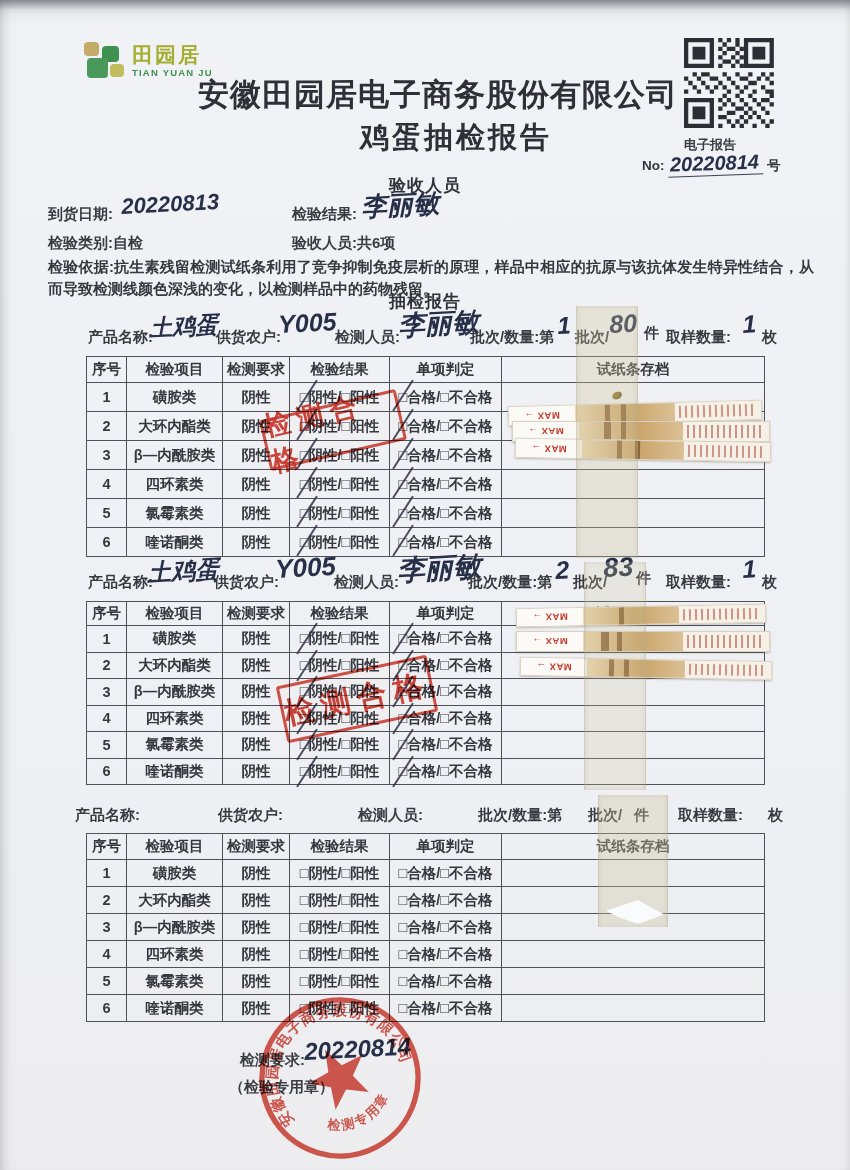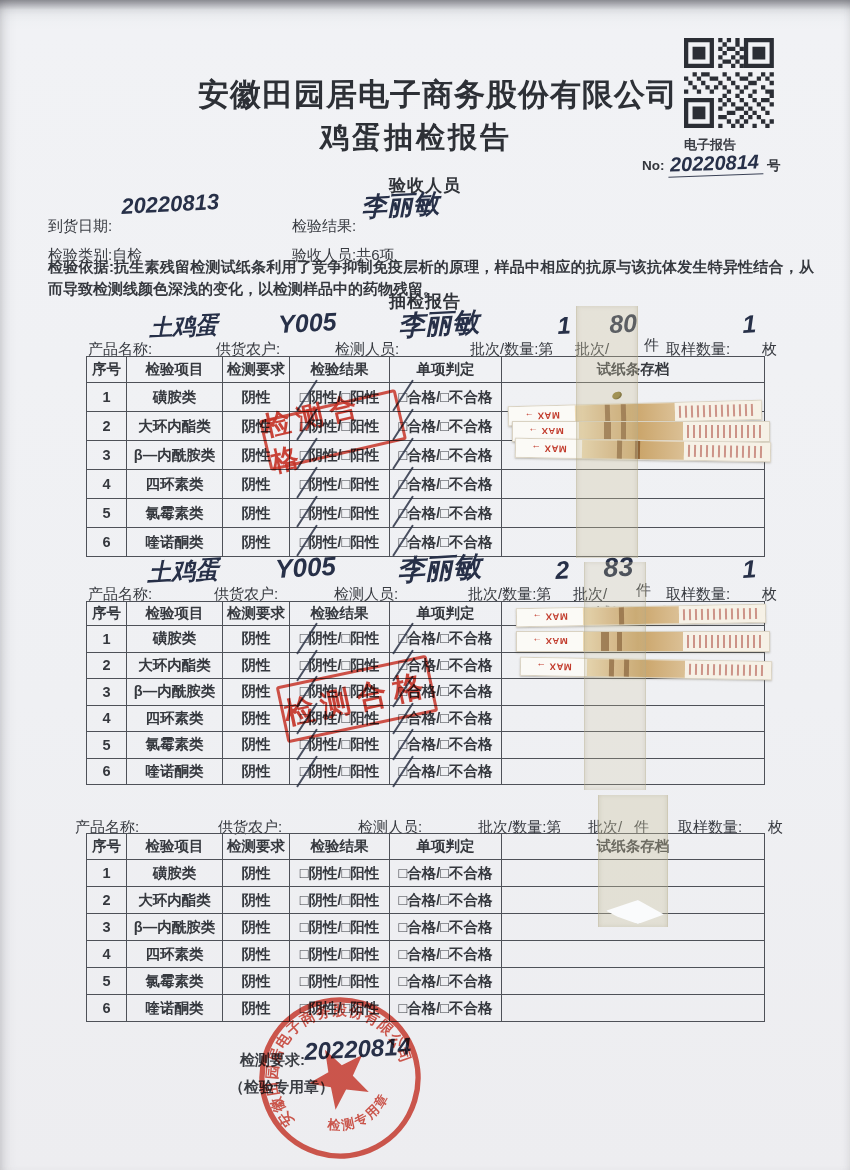--- a/index.html
+++ b/index.html
@@ -2,21 +2,21 @@
 <html><head>
 <meta charset="utf-8">
 <style>
   html,body{margin:0;padding:0;}
   body{background:#d8d9dd;font-family:"Liberation Sans","DejaVu Sans",sans-serif;}
   #page{position:relative;width:850px;height:1170px;margin:0 auto;overflow:hidden;
     background:linear-gradient(180deg,#b6b7bb 0,#eceef1 10px,#f1f2f5 30px,#eff0f3 60%,#ededf0 100%);
     box-shadow:inset 0 14px 16px -12px rgba(70,70,80,.6), inset 12px 0 16px -14px rgba(90,90,100,.45), inset -6px 0 12px -10px rgba(120,120,130,.35);
     color:#34373d;}
   .abs{position:absolute;}
-  .lbl{font-weight:400;font-size:15px;color:#383b41;white-space:nowrap;margin-top:12px;}
+  .lbl{font-weight:700;font-size:15px;color:#383b41;white-space:nowrap;}
   .hw{font-style:italic;font-weight:600;color:#273048;white-space:nowrap;transform:rotate(-3deg);transform-origin:left bottom;}
   .center{left:0;width:100%;text-align:center;}
   
   .logo-sq{position:absolute;border-radius:4px;}
   .logo-cn{font-size:21px;font-weight:800;color:#a3ae2e;letter-spacing:2px;line-height:1;}
   .logo-en{font-size:9.5px;font-weight:800;color:#3f9150;letter-spacing:1.2px;line-height:1;margin-top:3px;}
   .company{font-size:31px;font-weight:800;color:#2d3036;letter-spacing:1px;white-space:nowrap;}
   .rpt-title{font-size:29px;font-weight:800;color:#2d3036;letter-spacing:3px;}
   .sec-title{font-size:17px;font-weight:800;color:#303339;letter-spacing:1px;}
   .qr-caption{font-size:13px;font-weight:600;color:#3a3d44;text-align:left;width:92px;}
@@ -51,23 +51,35 @@
   .speck{position:absolute;width:10px;height:7px;border-radius:50%;background:#8d7b31;transform:rotate(-25deg);box-shadow:inset -1px -1px 1px rgba(60,50,10,.6);}
   
   #seal{mix-blend-mode:multiply;opacity:.9;transform:rotate(-28deg);}
   .foot-lbl{font-weight:700;font-size:15px;color:#3a3d43;}
 </style>
 </head>
 <body>
 
 <div id="page">
 
+  <div class="abs" style="left:84px;top:40px;width:180px;height:52px;">
+    <div style="position:relative;width:42px;height:44px;">
+      <div class="logo-sq" style="left:0;top:2px;width:15px;height:14px;background:#c3ac67;"></div>
+      <div class="logo-sq" style="left:18px;top:6px;width:17px;height:16px;background:#3f9150;"></div>
+      <div class="logo-sq" style="left:3px;top:18px;width:21px;height:20px;background:#49995b;"></div>
+      <div class="logo-sq" style="left:26px;top:24px;width:14px;height:13px;background:#c2bd5c;"></div>
+    </div>
+    <div style="position:absolute;left:48px;top:4px;">
+      <div class="logo-cn">田园居</div>
+      <div class="logo-en">TIAN YUAN JU</div>
+    </div>
+  </div>
 
   <div class="abs company" style="left:438px;top:74px;transform:translateX(-50%);">安徽田园居电子商务股份有限公司</div>
-  <div class="abs rpt-title" style="left:416px;top:118px;transform:translateX(-50%);">鸡蛋抽检报告</div>
+  <div class="abs rpt-title" style="left:456px;top:118px;transform:translateX(-50%);">鸡蛋抽检报告</div>
 
   <div class="abs" style="left:684px;top:38px;">
     <svg width="92" height="90" viewBox="0 0 21.5 21">
       <g fill="#2b2e35">
         <path fill-rule="evenodd" d="M0 0h7v7H0zM1 1h5v5H1zM2 2h3v3H2z"></path>
         <path fill-rule="evenodd" d="M14 0h7v7h-7zM15 1h5v5h-5zM16 2h3v3h-3z"></path>
         <path fill-rule="evenodd" d="M0 14h7v7H0zM1 15h5v5H1zM2 16h3v3H2z"></path>
         <path d="M8 0h1v1H8zM10 0h1v1h-1zM12 0h1v1h-1zM9 1h1v1H9zM12 1h1v1h-1zM8 2h1v1H8zM10 2h1v1h-1zM11 2h1v1h-1zM13 2h1v1h-1zM9 3h1v1H9zM12 3h1v1h-1zM8 4h1v1H8zM11 4h1v1h-1zM13 4h1v1h-1zM9 5h1v1H9zM10 5h1v1h-1zM12 5h1v1h-1zM8 6h1v1H8zM11 6h1v1h-1zM13 6h1v1h-1zM2 8h1v1H2zM4 8h1v1H4zM5 8h1v1H5zM9 8h1v1H9zM12 8h1v1h-1zM15 8h1v1h-1zM18 8h1v1h-1zM20 8h1v1h-1zM0 9h1v1H0zM3 9h1v1H3zM6 9h1v1H6zM7 9h1v1H7zM10 9h1v1h-1zM13 9h1v1h-1zM14 9h1v1h-1zM17 9h1v1h-1zM19 9h1v1h-1zM1 10h1v1H1zM4 10h1v1H4zM8 10h1v1H8zM11 10h1v1h-1zM15 10h1v1h-1zM16 10h1v1h-1zM20 10h1v1h-1zM2 11h1v1H2zM5 11h1v1H5zM7 11h1v1H7zM9 11h1v1H9zM12 11h1v1h-1zM14 11h1v1h-1zM18 11h1v1h-1zM0 12h1v1H0zM3 12h1v1H3zM6 12h1v1H6zM10 12h1v1h-1zM13 12h1v1h-1zM16 12h1v1h-1zM19 12h1v1h-1zM20 12h1v1h-1zM9 13h1v1H9zM12 13h1v1h-1zM15 13h1v1h-1zM20 13h1v1h-1zM8 14h1v1H8zM10 14h1v1h-1zM13 14h1v1h-1zM16 14h1v1h-1zM18 14h1v1h-1zM19 14h1v1h-1zM9 15h1v1H9zM11 15h1v1h-1zM14 15h1v1h-1zM17 15h1v1h-1zM20 15h1v1h-1zM8 16h1v1H8zM12 16h1v1h-1zM13 16h1v1h-1zM15 16h1v1h-1zM18 16h1v1h-1zM10 17h1v1h-1zM11 17h1v1h-1zM14 17h1v1h-1zM16 17h1v1h-1zM19 17h1v1h-1zM8 18h1v1H8zM9 18h1v1H9zM13 18h1v1h-1zM15 18h1v1h-1zM17 18h1v1h-1zM10 19h1v1h-1zM12 19h1v1h-1zM14 19h1v1h-1zM18 19h1v1h-1zM20 19h1v1h-1zM8 20h1v1H8zM11 20h1v1h-1zM13 20h1v1h-1zM16 20h1v1h-1zM19 20h1v1h-1z"></path>
       </g>
     </svg>

